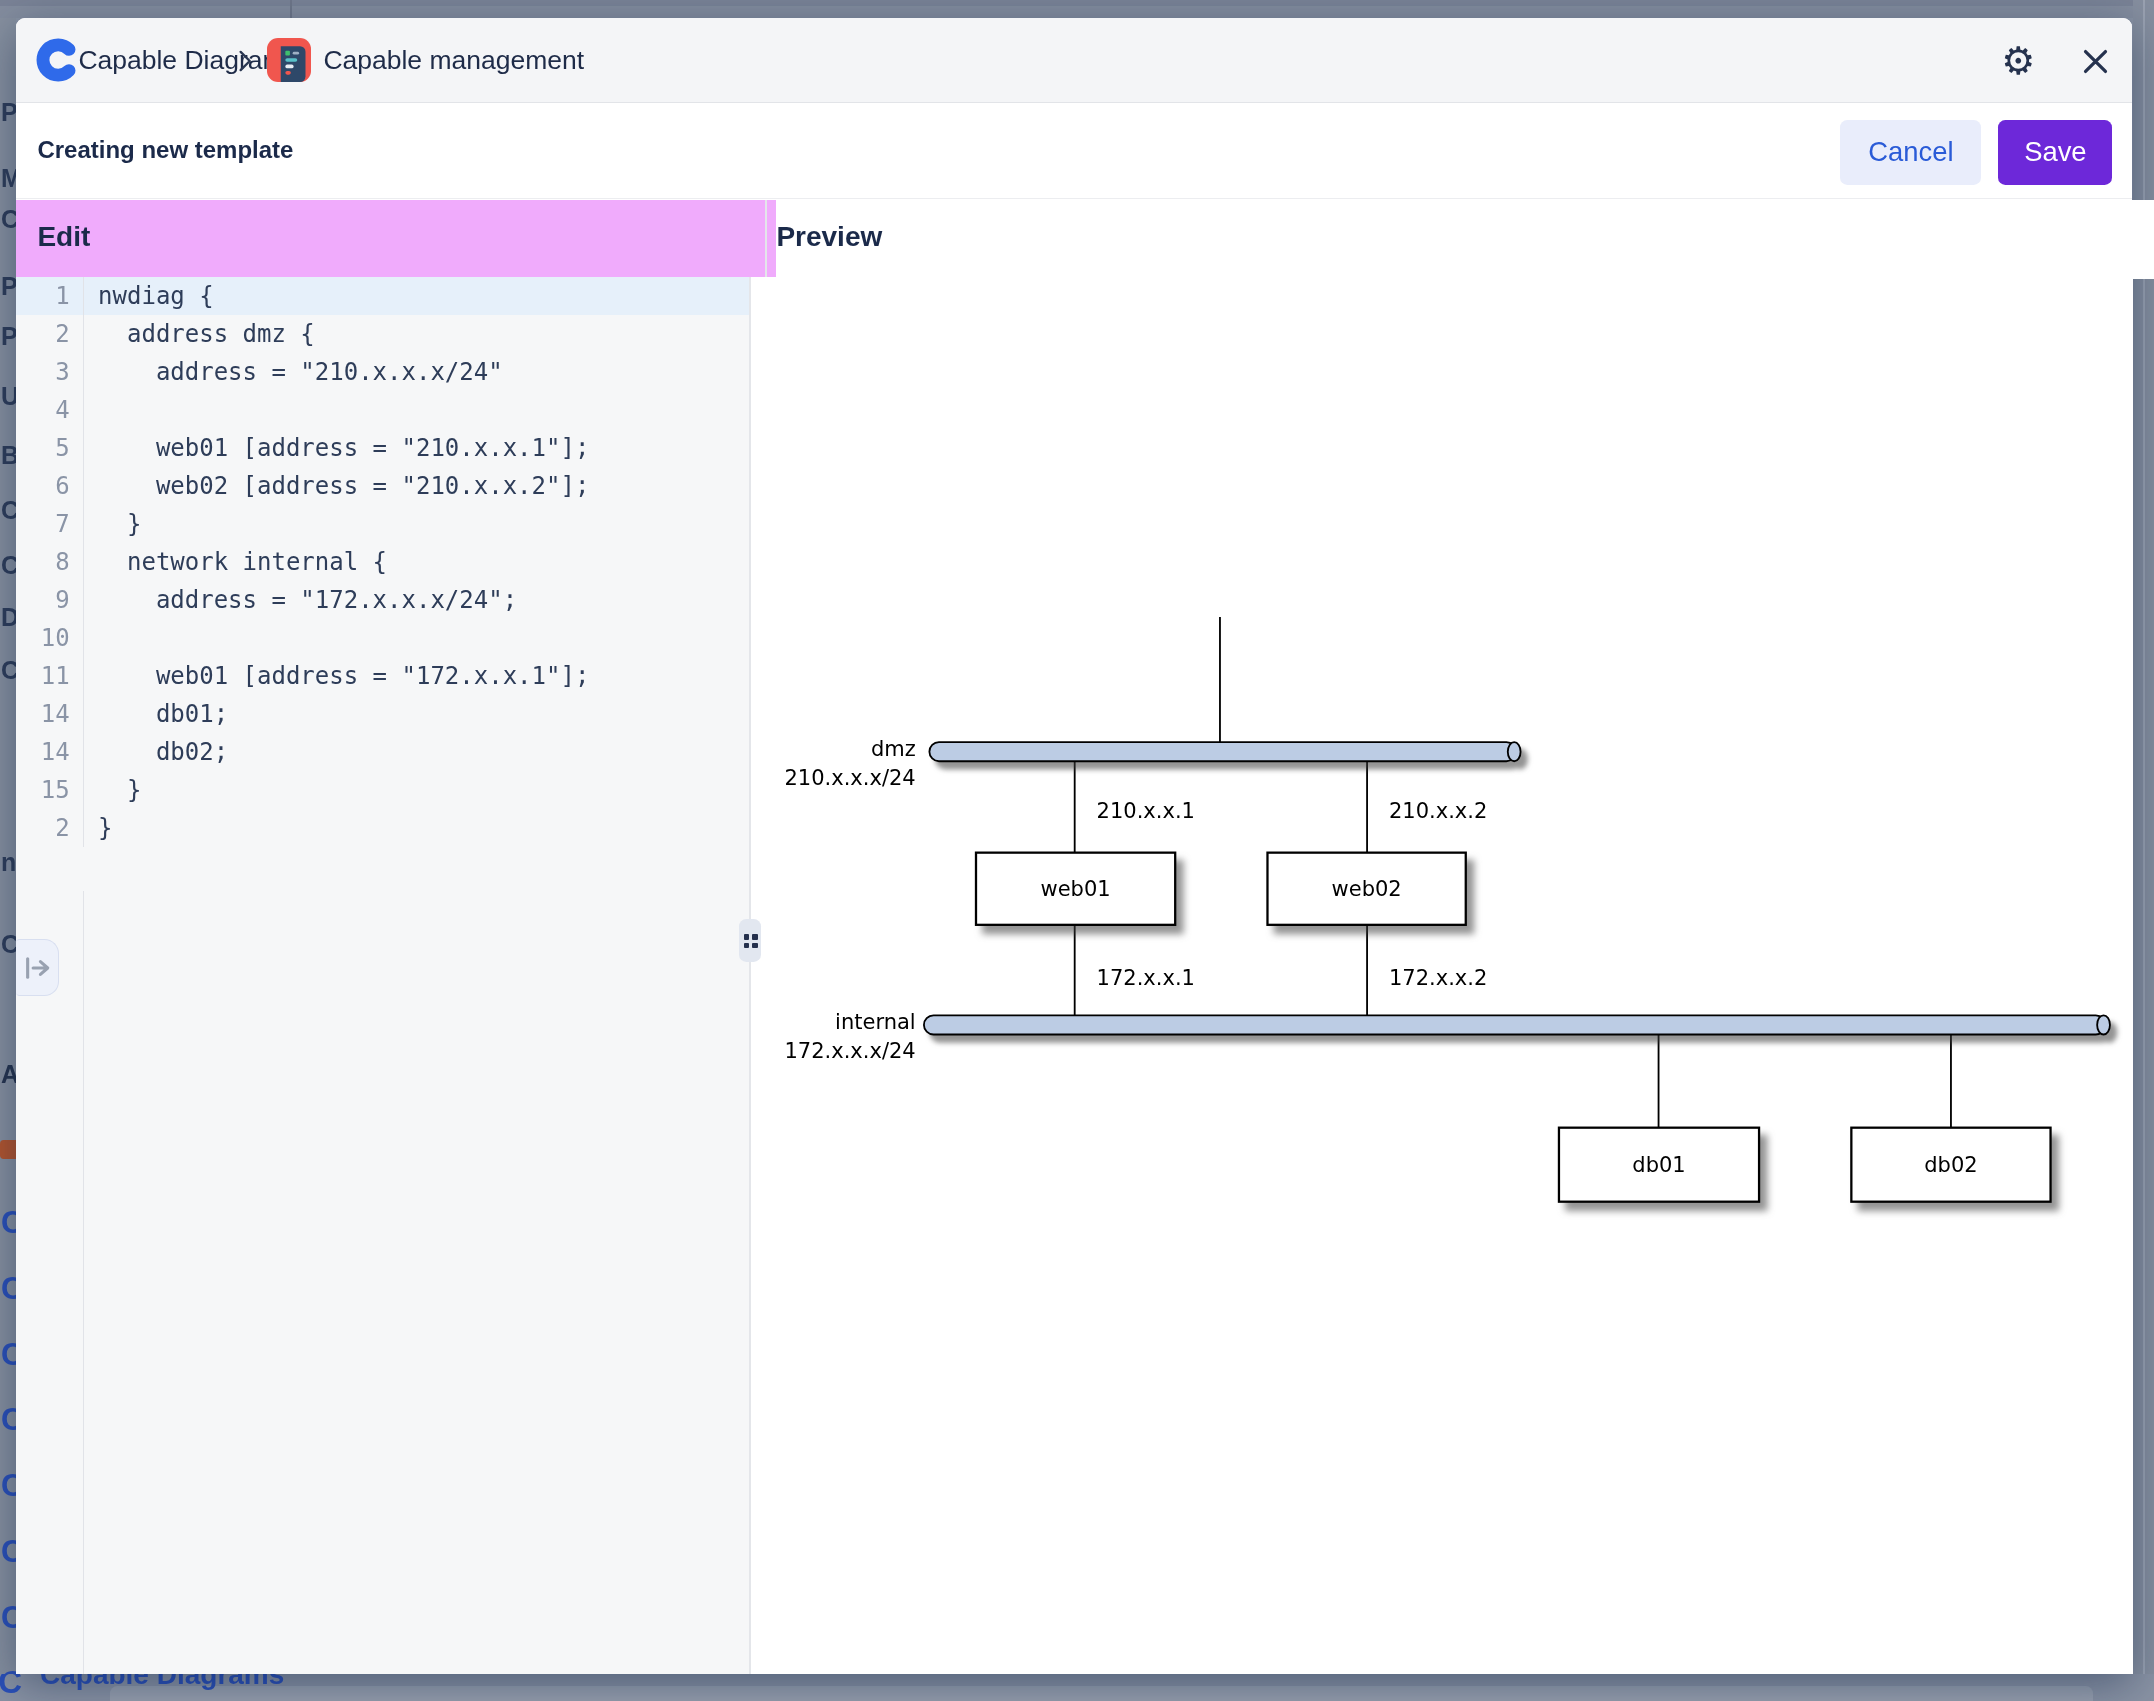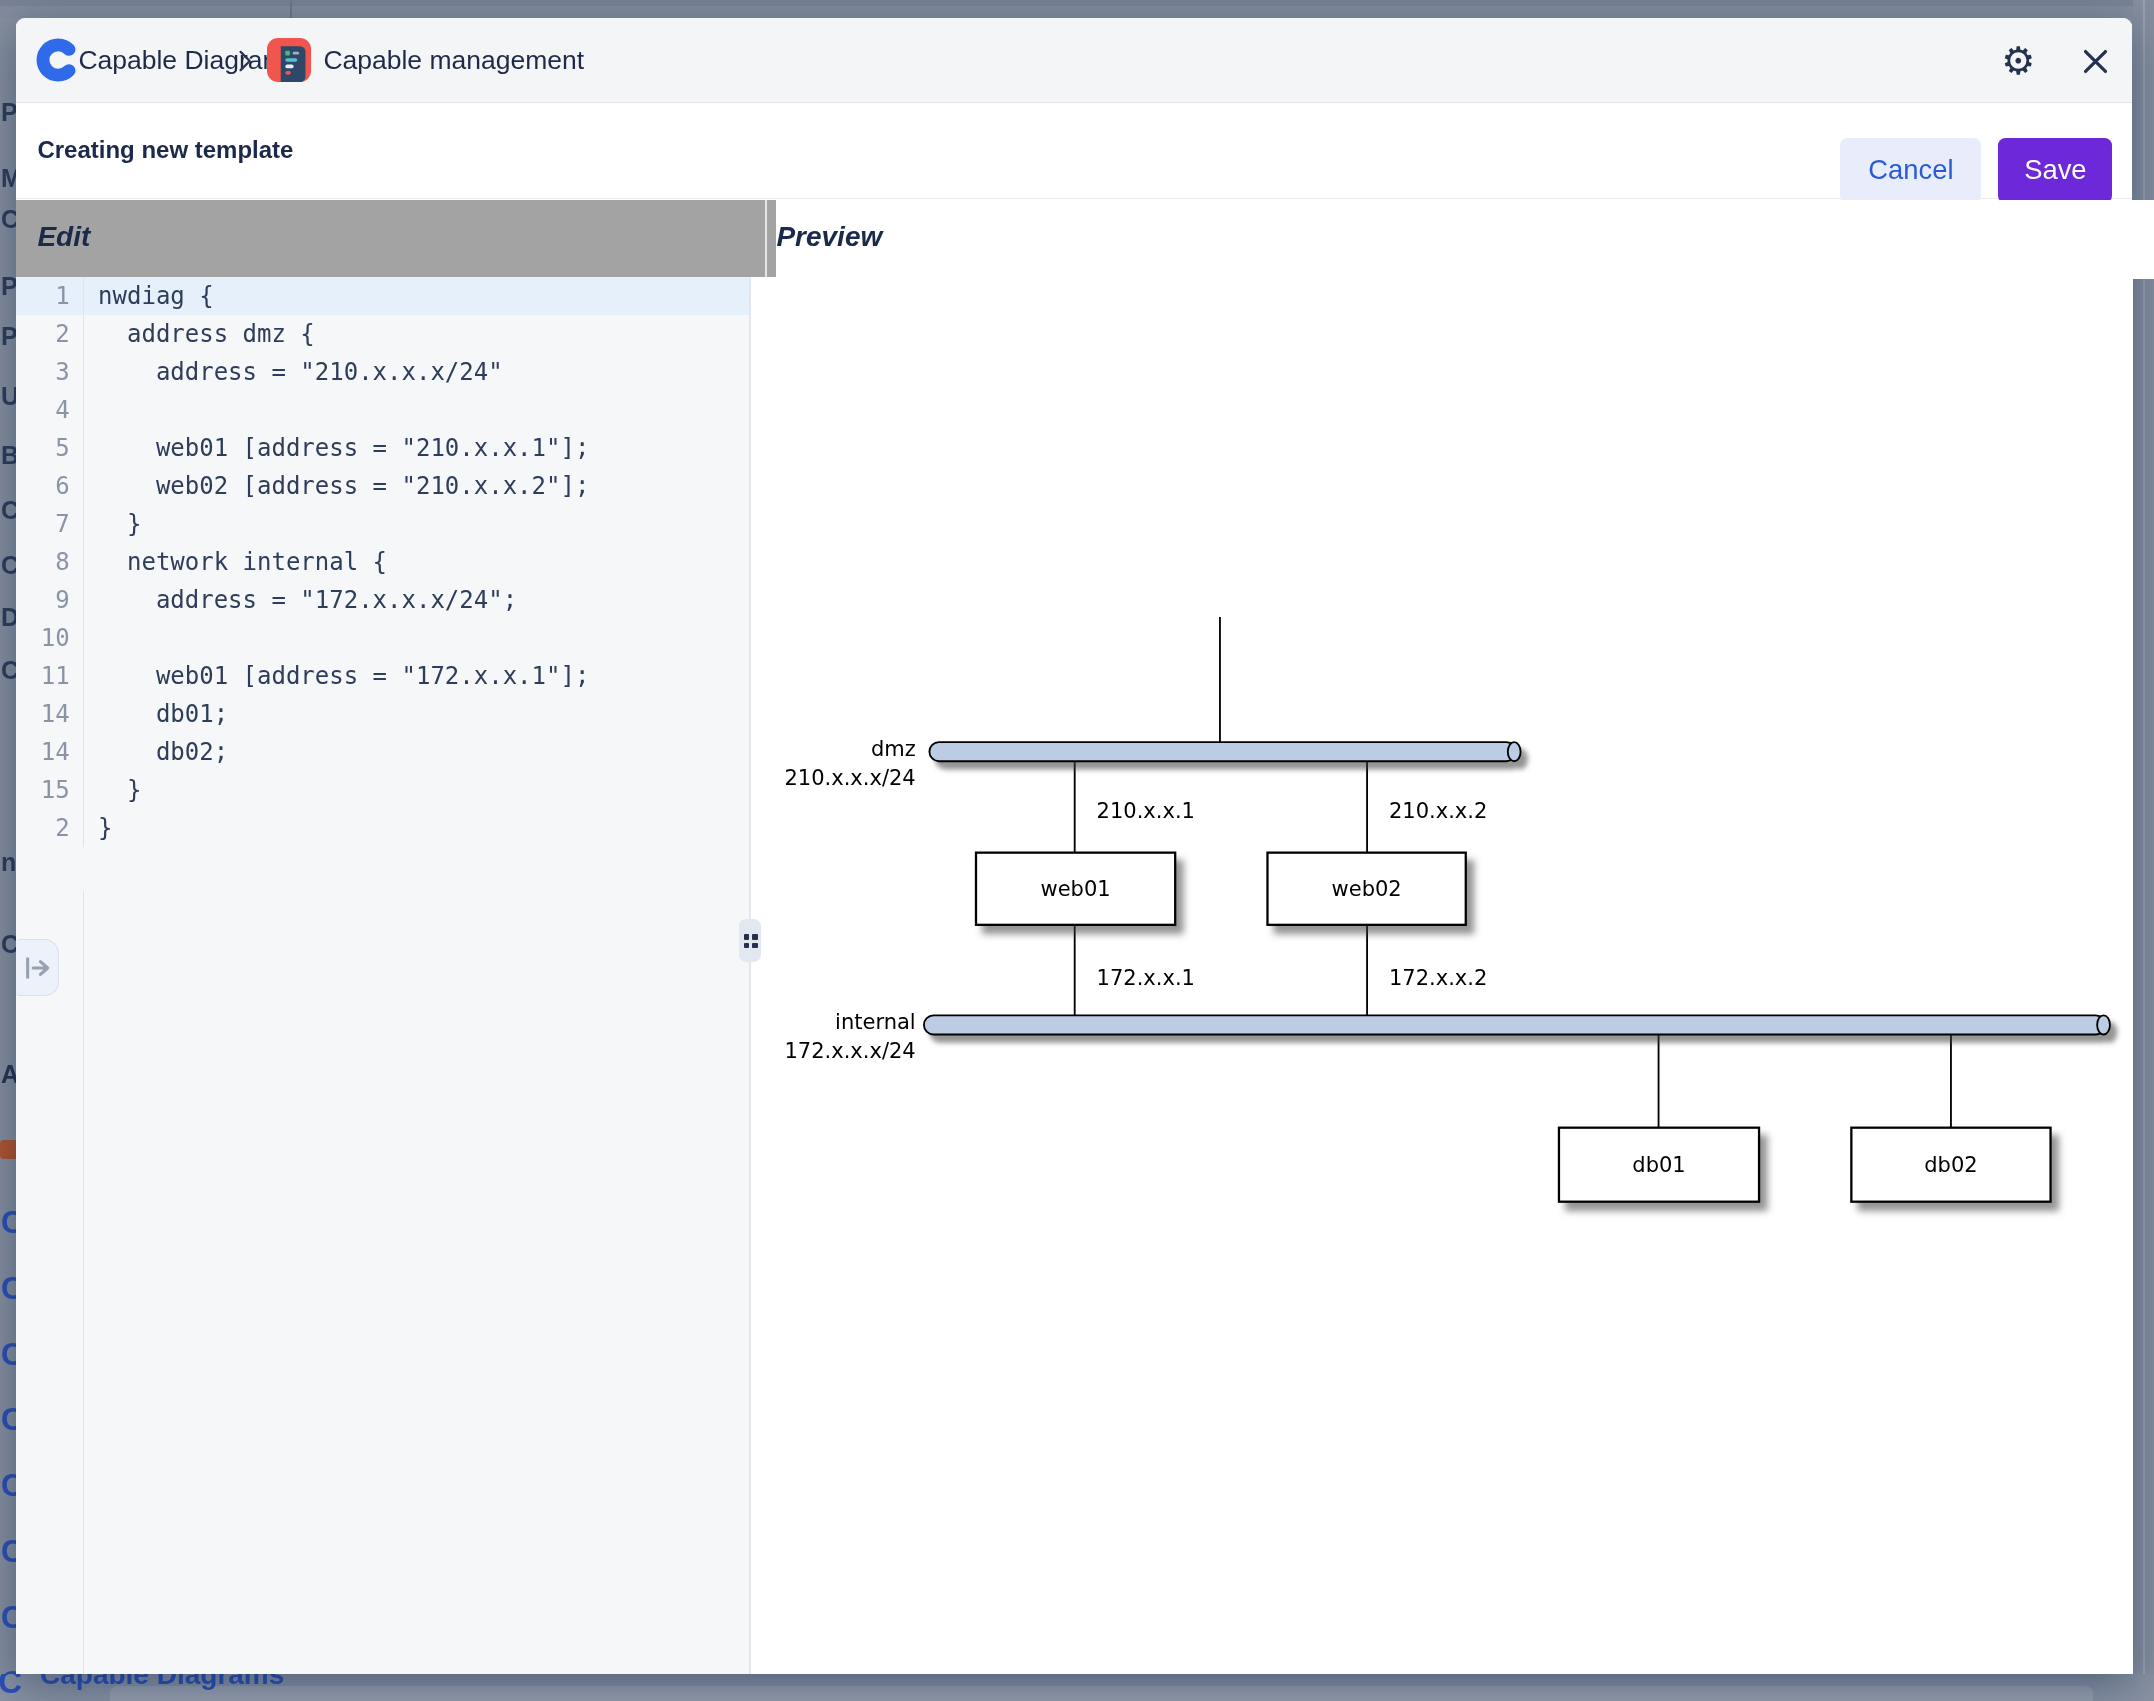--- a/index.html
+++ b/index.html
@@ -33,25 +33,25 @@
   .crumb-chevron { position:absolute; left:221px; top:31px; }
   .crumb-picon { position:absolute; left:251px; top:20px; width:44px; height:44px; }
   .crumb-page { position:absolute; left:307px; top:0; height:85px; line-height:85px; font-size:26.5px; font-weight:500; color:#1E2B48; }
   .hbtn { position:absolute; top:22px; width:42px; height:42px; display:flex; align-items:center; justify-content:center; cursor:pointer; }
   .gear { left:1981px; font-size:38px; color:#25324E; font-family:"DejaVu Sans", sans-serif; }
   .closex { left:2058px; }
 
   .titlebar { position:absolute; left:0; top:86px; width:100%; height:95px; background:#FFFFFF; border-bottom:0.9px solid #ECEDF0; }
   .page-title { position:absolute; left:21px; top:0; height:95px; line-height:91px; font-size:24px; font-weight:700; color:#1B2A4A; }
   .btn { position:absolute; top:15.5px; height:65px; border:none; border-radius:7.3px; font-family:"Liberation Sans",sans-serif;
-         font-size:27.4px; font-weight:500; cursor:pointer;margin-top:18px; }
+         font-size:27.4px; font-weight:500; cursor:pointer; }
   .btn-cancel { left:1824px; width:141px; background:#E9EDFB; color:#2A5BD7; }
   .btn-save { left:1982px; width:114px; background:#6d28d9; color:#FFFFFF; }
 
-  .panelheads { position:absolute; left:0; top:182px; width:100%; height:80px; background:#a3a3a3; border-bottom:0.9px solid #ECEDF0;font-style:italic; }
+  .panelheads { position:absolute; left:0; top:182px; width:100%; height:80px; background:#f0abfc; border-bottom:0.9px solid #ECEDF0; }
   .phead { position:absolute; top:0; height:76px; line-height:73px; font-size:28px; font-weight:700; color:#1B2A4A; }
   .phead.edit { left:21px; } .phead.preview { left:760px; }
 
   .mbody { position:absolute; left:0; top:259px; width:100%; height:1397px; }
   .editor { position:absolute; left:0; top:0; width:733px; height:100%; background:#F6F7F8; overflow:hidden; cursor:text; }
   .crow { position:relative; width:100%; height:38px; display:flex; }
   .crow.active { background:#E6F0FA; }
   .ln { width:68px; flex:0 0 68px; text-align:right; padding-right:13.7px; font-family:"DejaVu Sans Mono",monospace;
         font-size:24px; line-height:38px; color:#8A94A6; border-right:0.9px solid #E1E3E8; }
   .codetext { padding-left:13.7px; font-family:"DejaVu Sans Mono",monospace; font-size:24px; line-height:38px;

